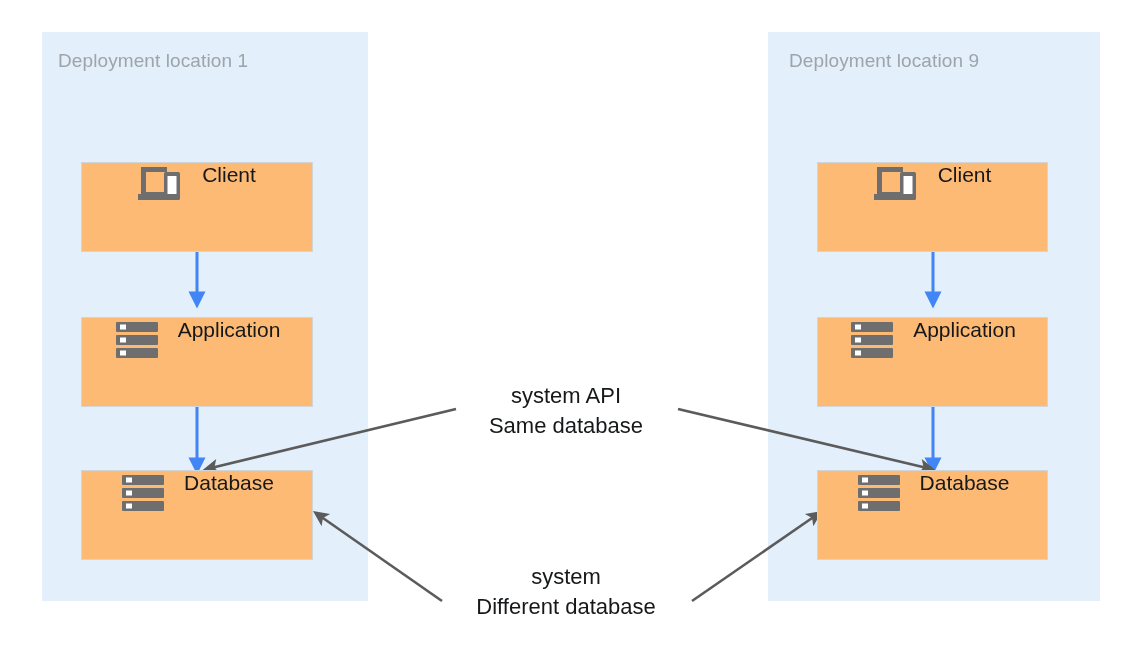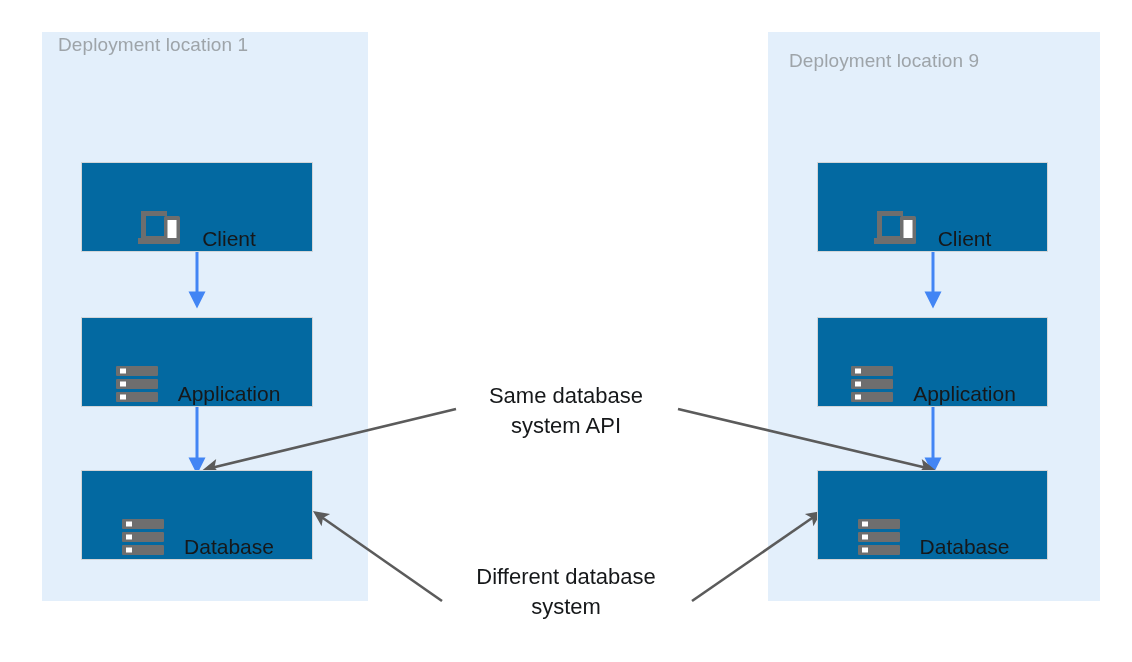--- a/index.html
+++ b/index.html
@@ -35,31 +35,31 @@
   #zone-2 { left: 768px; top: 32px; width: 332px; height: 569px; }
 
   .zone-title {
     position: absolute;
     color: #9EA4A9;
     font-size: 19px;
     line-height: 22px;
     letter-spacing: 0.1px;
     white-space: nowrap;
   }
-  #zone-1-title { left: 58px;  top: 34px; }
+  #zone-1-title { left: 58px;  top: 50px; }
   #zone-2-title { left: 789px; top: 50px; }
 
   .node {
     position: absolute;
-    background: #0369a1;
+    background: #fdba74;
     border: 1px solid #D2D5D8;
     box-sizing: border-box;
     display: flex;
     flex-direction: row;
-    align-items: flex-end;
+    align-items: flex-start;
     justify-content: center;
     gap: 18px;
   }
   .node-label {
     font-size: 21px;
     color: #16181A;
     line-height: 24px;
     white-space: nowrap;
   }
   .node-icon {
@@ -198,22 +198,22 @@
       <rect x="2" y="17" width="42" height="10" rx="1" fill="#6E6E6E"></rect>
       <rect x="2" y="30" width="42" height="10" rx="1" fill="#6E6E6E"></rect>
       <rect x="6" y="6.5" width="6" height="5" fill="#ffffff"></rect>
       <rect x="6" y="19.5" width="6" height="5" fill="#ffffff"></rect>
       <rect x="6" y="32.5" width="6" height="5" fill="#ffffff"></rect>
     </svg>
     <span class="node-label">Database</span>
   </div>
 
   <div class="annotation" id="annotation-api">
+    <div>system API</div>
     <div>Same database</div>
-    <div>system API</div>
   </div>
 
   <div class="annotation" id="annotation-diff">
+    <div>system</div>
     <div>Different database</div>
-    <div>system</div>
   </div>
 
 </div>
 
 </body></html>

